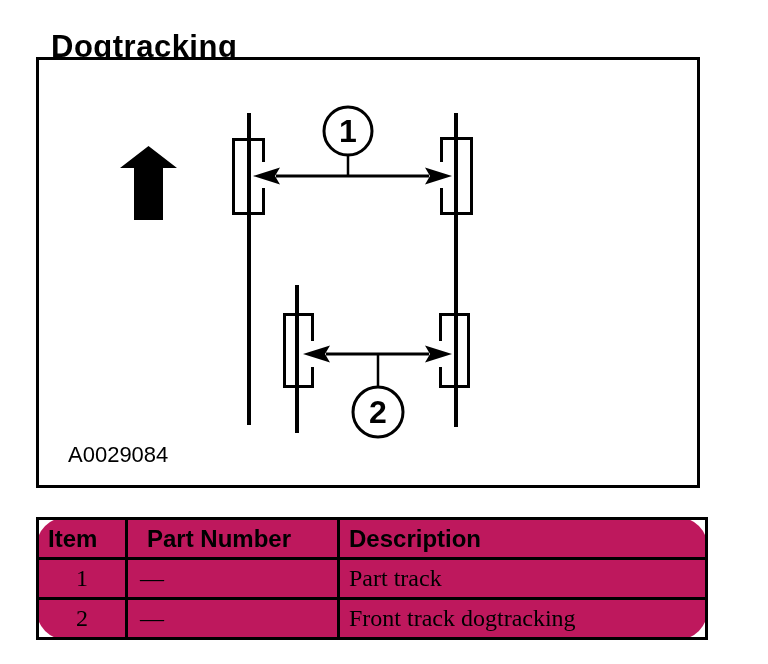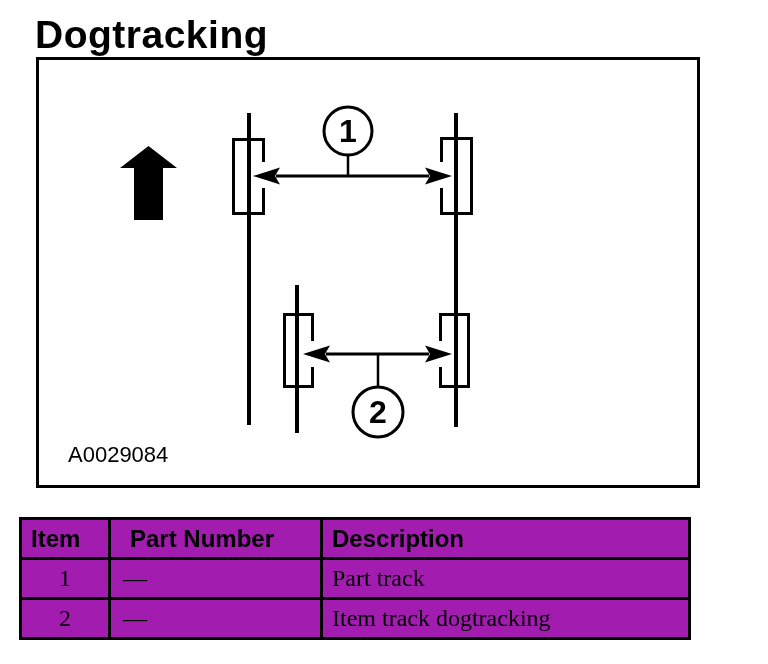--- a/index.html
+++ b/index.html
@@ -10,23 +10,23 @@
     height: 664px;
     background: #ffffff;
     font-family: "Liberation Sans", sans-serif;
     color: #000000;
     overflow: hidden;
   }
   .title {
     position: absolute;
     left: 35px;
     top: 13px;
-    margin: 0;
+    margin: 16px;
     font-family: "Liberation Sans", sans-serif;
-    font-size: 39px;
+    font-size: 31px;
     font-weight: 700;
     letter-spacing: 0.5px;
     color: #000000;
   }
   .figure-box {
     position: absolute;
     left: 36px;
     top: 57px;
     width: 664px;
     height: 431px;
@@ -48,26 +48,27 @@
     fill: #000000;
   }
   svg .fig-id {
     font-family: "Liberation Sans", sans-serif;
     font-size: 22px;
     fill: #000000;
   }
 
   table.parts {
     position: absolute;
-    left: 19px;
+    left: 36px;
     top: 517px;
     width: 669px;
     border-collapse: collapse;
     table-layout: fixed;
-    background: #a21caf;
+    background: #be185d;
+    border-radius: 31px;
   }
   table.parts th, table.parts td {
     border: 3px solid #000000;
     vertical-align: middle;
     overflow: hidden;
     white-space: nowrap;
   }
   table.parts th {
     font-family: "Liberation Sans", sans-serif;
     font-size: 24px;
@@ -150,18 +151,18 @@
     </thead>
     <tbody>
       <tr>
         <td class="cell-item">1</td>
         <td class="cell-part">—</td>
         <td class="cell-desc">Part track</td>
       </tr>
       <tr>
         <td class="cell-item">2</td>
         <td class="cell-part">—</td>
-        <td class="cell-desc">Item track dogtracking</td>
+        <td class="cell-desc">Front track dogtracking</td>
       </tr>
     </tbody>
   </table>
 
 </div>
 
 </body></html>

